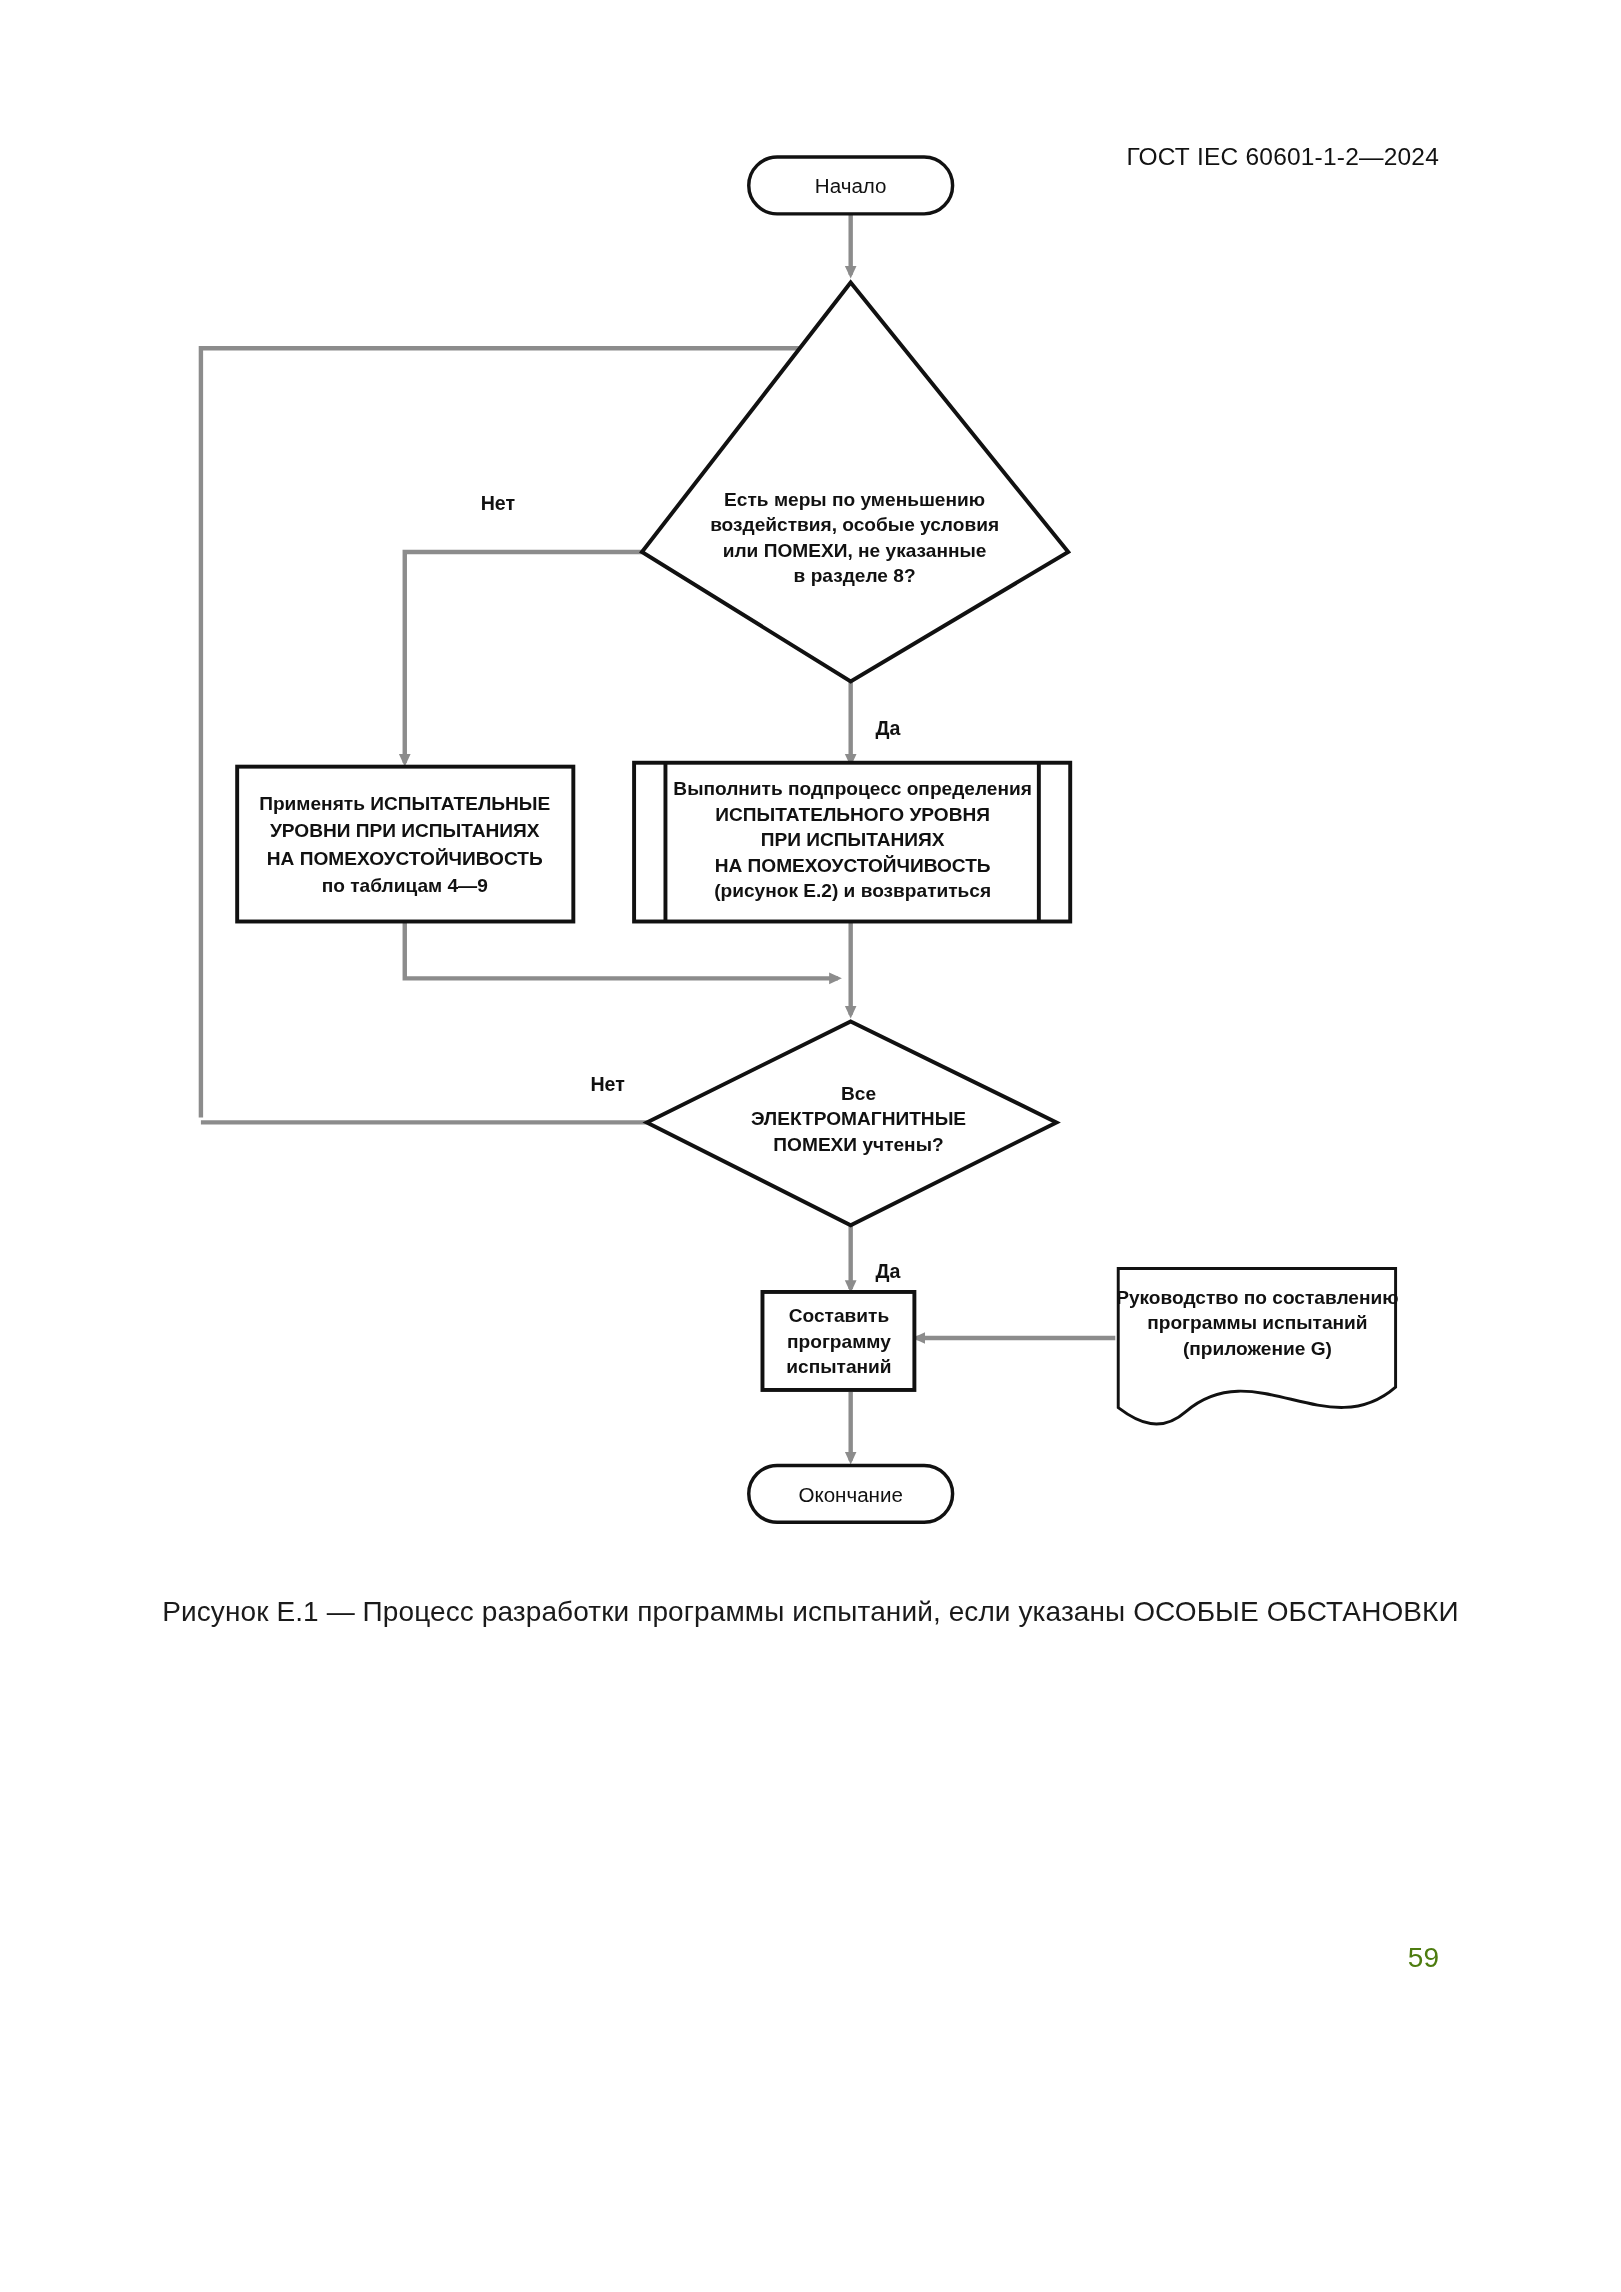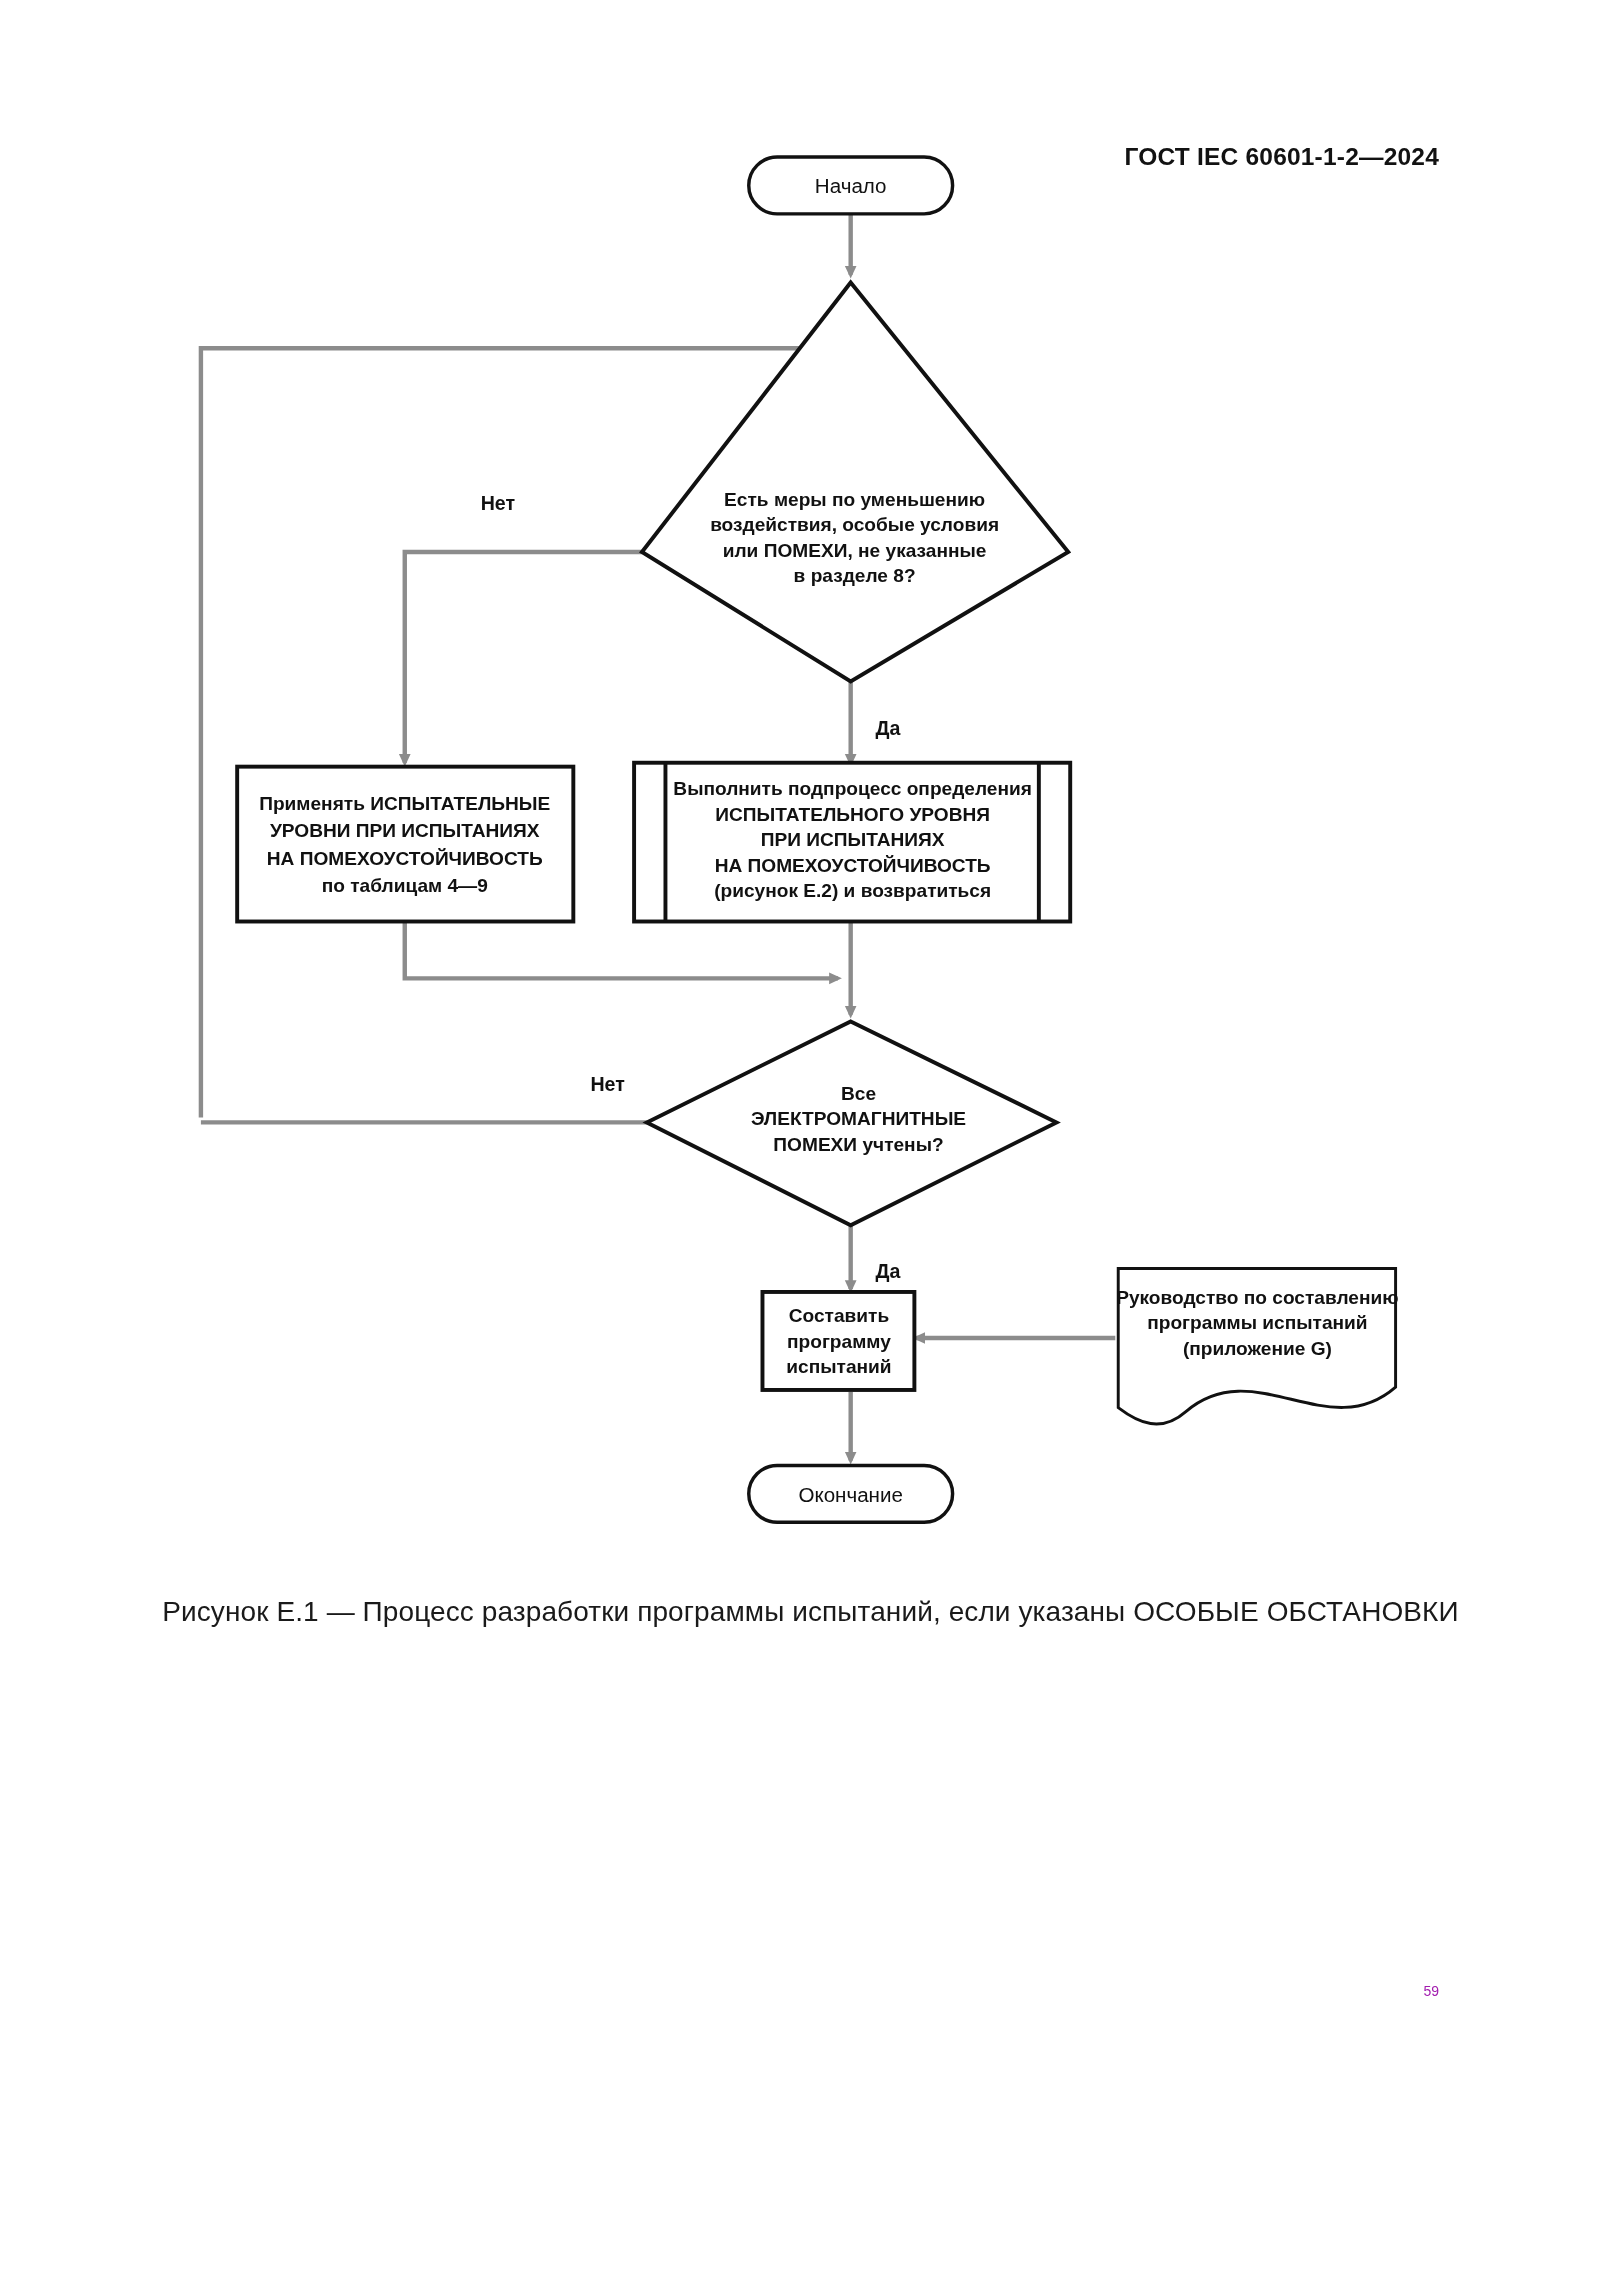--- a/index.html
+++ b/index.html
@@ -19,21 +19,21 @@
     position: absolute;
     inset: 0;
     background: #ffffff;
   }
   .doc-header {
     position: absolute;
     top: 143px;
     right: 182px;
     font-family: "Liberation Sans", sans-serif;
     font-size: 24.5px;
-    font-weight: bold;
+    font-weight: normal;
     letter-spacing: 0.2px;
     color: #121212;
     white-space: nowrap;
   }
   .figure-wrap {
     position: absolute;
     left: 0;
     top: 147px;
     width: 1621px;
     height: 1451px;
@@ -49,25 +49,25 @@
     left: 0;
     width: 1621px;
     text-align: center;
     font-family: "Liberation Sans", sans-serif;
     font-size: 28px;
     color: #1a1a1a;
     letter-spacing: 0.1px;
   }
   .page-number {
     position: absolute;
-    top: 1983px;
+    top: 1942px;
     right: 182px;
     font-family: "Liberation Sans", sans-serif;
-    font-size: 14px;
-    color: #a21caf;
+    font-size: 28px;
+    color: #4d7c0f;
   }
   
   text {
     font-family: "Liberation Sans", sans-serif;
     fill: #111111;
   }
   .node-text {
     font-size: 19.5px;
     font-weight: bold;
     text-anchor: middle;

